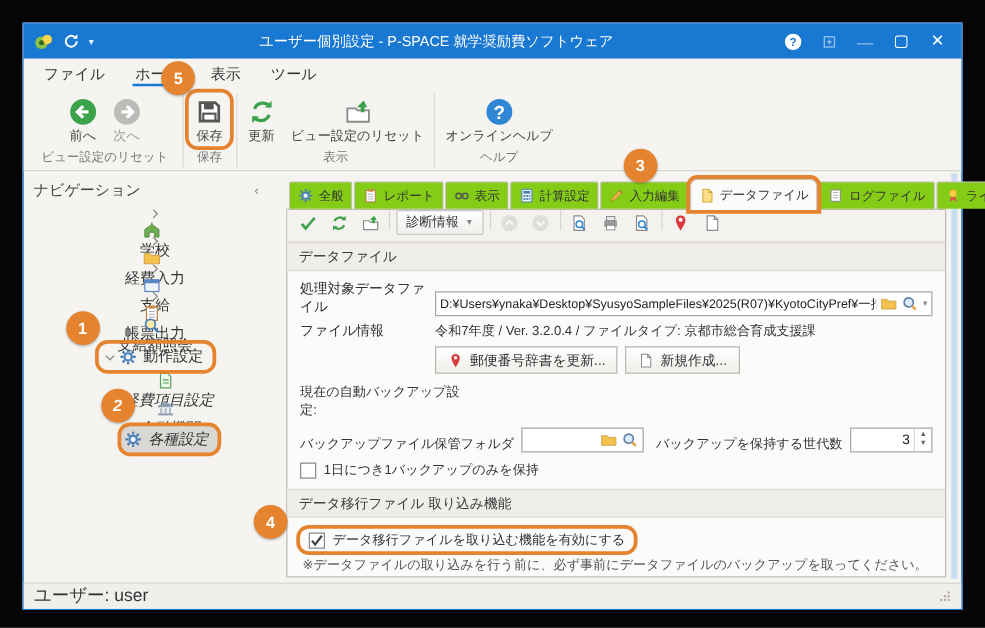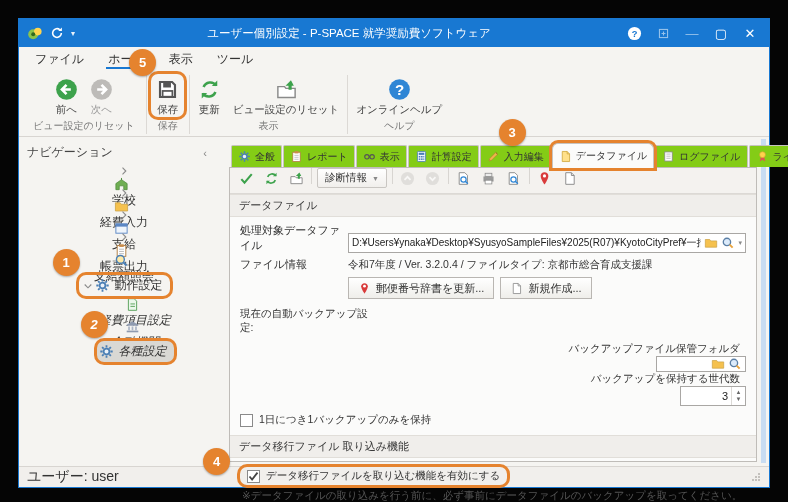--- a/index.html
+++ b/index.html
@@ -609,21 +609,21 @@
                 <svg class="ic" width="13" height="13">
                     <use href="#i-doc"></use>
                   </svg>
                 <span>新規作成...</span>
               </span>
             </div>
 
             <div class="frow small" style="align-items:flex-start;">
               <span style="width:136px;flex:none;">現在の自動バックアップ設定:</span>
             </div>
-            <div class="frow small" style="margin-top:7px;flex-direction:column;">
+            <div class="frow small" style="margin-top:7px;">
               <span style="flex:none;margin-right:6px;">バックアップファイル保管フォルダ</span>
               <span class="field" style="flex:1;min-width:90px;">
                 <span class="txt"></span>
                 <svg class="ic" width="14" height="14">
                     <use href="#i-folder"></use>
                   </svg>
                 <svg class="ic" width="14" height="14">
                     <use href="#i-mag"></use>
                   </svg>
               </span>

